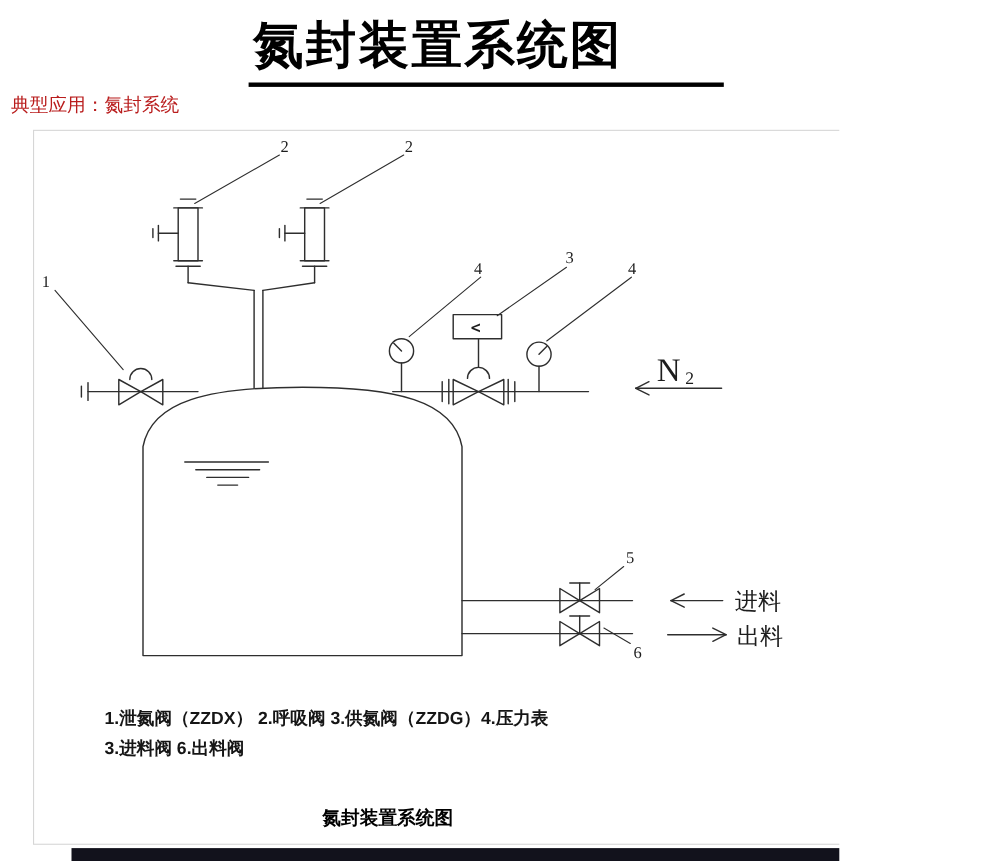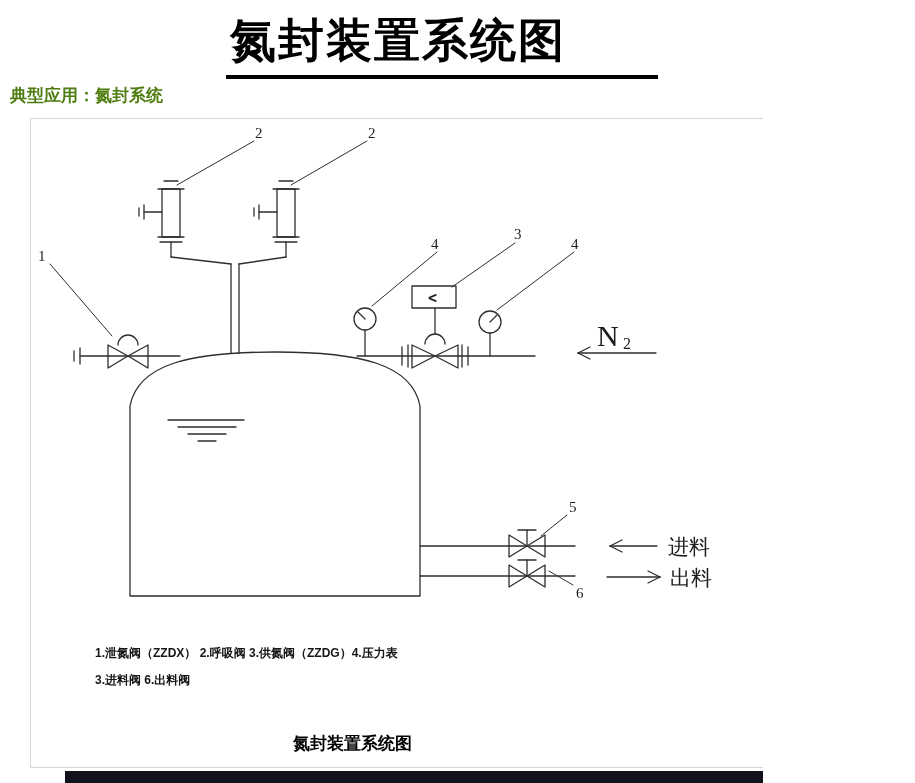--- a/index.html
+++ b/index.html
@@ -4,39 +4,39 @@
 <style>
   html,body{margin:0;padding:0;background:#ffffff;}
   .page{position:relative;width:763px;height:783px;background:#ffffff;overflow:hidden;
         font-family:"Liberation Serif", serif;color:#1d1d1d;}
 
   .title-wrap{position:absolute;left:226px;top:10px;}
   .title{display:inline-block;font-family:"Liberation Serif", serif;font-weight:bold;
          font-size:46px;letter-spacing:2px;color:#000;
          border-bottom:4px solid #000;padding:0 92px 3px 4px;}
 
-  .subtitle{position:absolute;left:10px;top:84px;font-size:17px;color:#4d7c0f;font-weight:bold;}
+  .subtitle{position:absolute;left:10px;top:84px;font-size:17px;color:#b91c1c;}
 
   .frame{position:absolute;left:30px;top:118px;width:850px;height:648px;
          border:1px solid #d6d6d6;}
 
   svg{position:absolute;left:0;top:0;}
   .ln line,.ln path,.ln rect,.ln polygon,.ln polyline,.ln circle{
       stroke:#2e2e2e;stroke-width:1.3;fill:none;stroke-linecap:round;stroke-linejoin:round;}
   .ldr line{stroke-width:1;}
   text{fill:#1d1d1d;}
   .num{font-family:"Liberation Serif", serif;font-size:15px;}
   .big{font-family:"Liberation Serif", serif;font-size:30px;}
   .sub{font-family:"Liberation Serif", serif;font-size:16px;}
   .cjk{font-family:"Liberation Serif", serif;font-size:21px;}
   .sym{font-family:"DejaVu Sans Mono", monospace;font-size:15px;font-weight:bold;}
 
   .legend{position:absolute;left:95px;top:640px;
           font-family:"Liberation Sans", sans-serif;font-weight:bold;
-          font-size:12px;line-height:27px;color:#151515;}
+          font-size:16px;line-height:27px;color:#151515;}
   .caption{position:absolute;left:293px;top:732px;
            font-family:"Liberation Sans", sans-serif;font-weight:bold;
            font-size:17px;color:#000;}
   .bottom-bar{position:absolute;left:65px;top:771px;width:850px;height:12px;
               background:#12121c;}
 </style>
 </head>
 <body>
 
 <div class="page">

